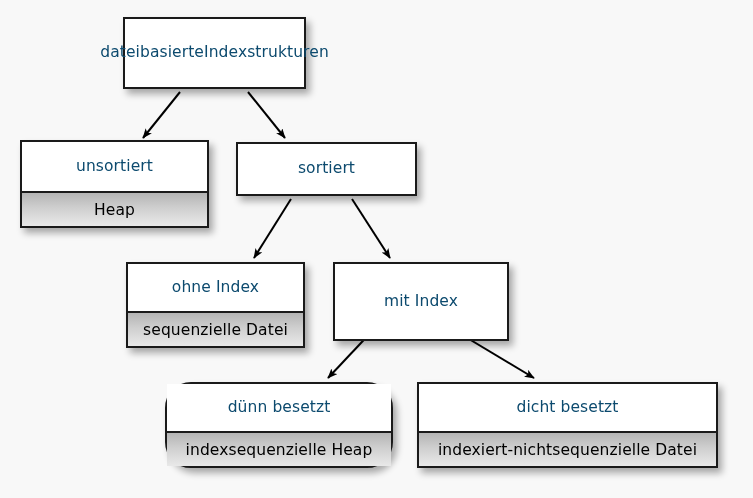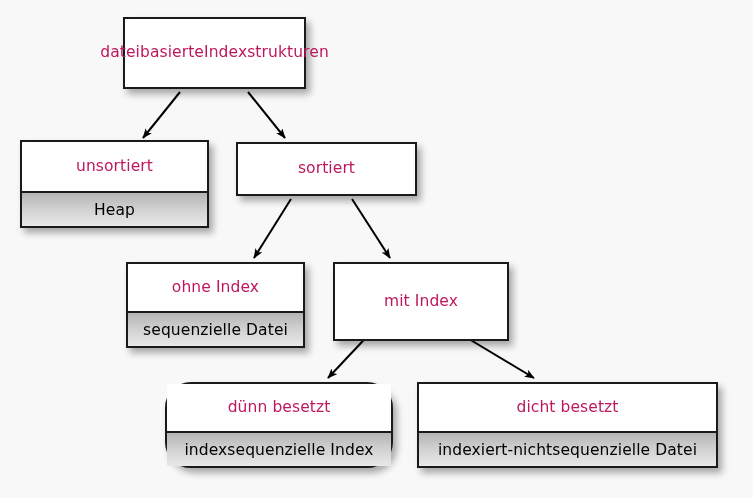--- a/index.html
+++ b/index.html
@@ -35,21 +35,21 @@
     display: flex;
     flex-direction: column;
   }
   .node-title {
     flex: 1 1 auto;
     background: #ffffff;
     display: flex;
     align-items: center;
     justify-content: center;
     text-align: center;
-    color: #be185d;
+    color: #0c4a6e;
     font-size: 15.5px;
     line-height: 1.25;
     padding: 2px 6px;
     box-sizing: border-box;
     letter-spacing: 0.1px;
   }
   .node.has-sub .node-title {
     border-bottom: 2px solid #1a1a1a;
   }
   .node-sub {
@@ -128,21 +128,21 @@
     <div class="node-title">
       <span>mit Index</span>
     </div>
   </div>
 
   <div class="node has-sub" style="left: 165px; top: 382px; width: 228px; height: 86px; border-radius: 26px;">
     <div class="node-title">
       <span>dünn besetzt</span>
     </div>
     <div class="node-sub">
-      <span>indexsequenzielle Index</span>
+      <span>indexsequenzielle Heap</span>
     </div>
   </div>
 
   <div class="node has-sub" style="left: 417px; top: 382px; width: 301px; height: 86px;">
     <div class="node-title">
       <span>dicht besetzt</span>
     </div>
     <div class="node-sub">
       <span>indexiert-nichtsequenzielle Datei</span>
     </div>

